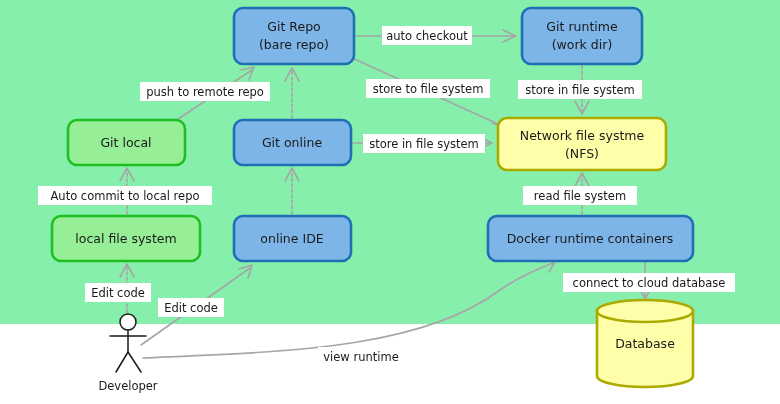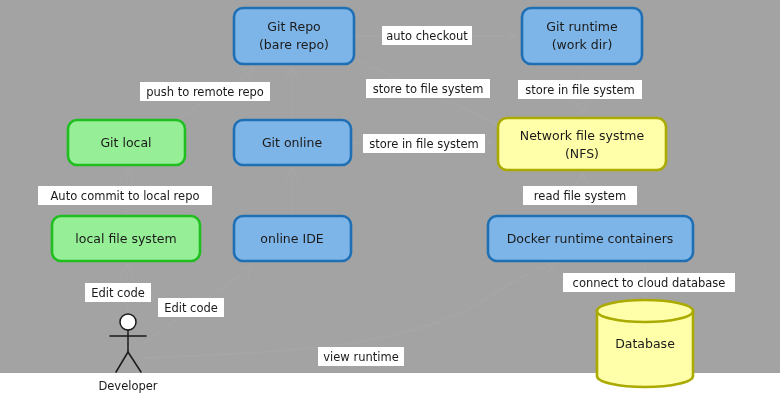--- a/index.html
+++ b/index.html
@@ -9,22 +9,22 @@
   }
   body {
     width: 780px;
     height: 404px;
     font-family: "DejaVu Sans", sans-serif;
     overflow: hidden;
   }
   #diagram-root {
     position: relative;
     width: 780px;
-    height: 373px;
-    background: #a3a3a3;
+    height: 324px;
+    background: #86efac;
     text-align: center;
   }
   svg.layer {
     position: absolute;
     left: 0;
     top: 0;
     width: 780px;
     height: 404px;
   }
   #edge-layer { z-index: 1; }

